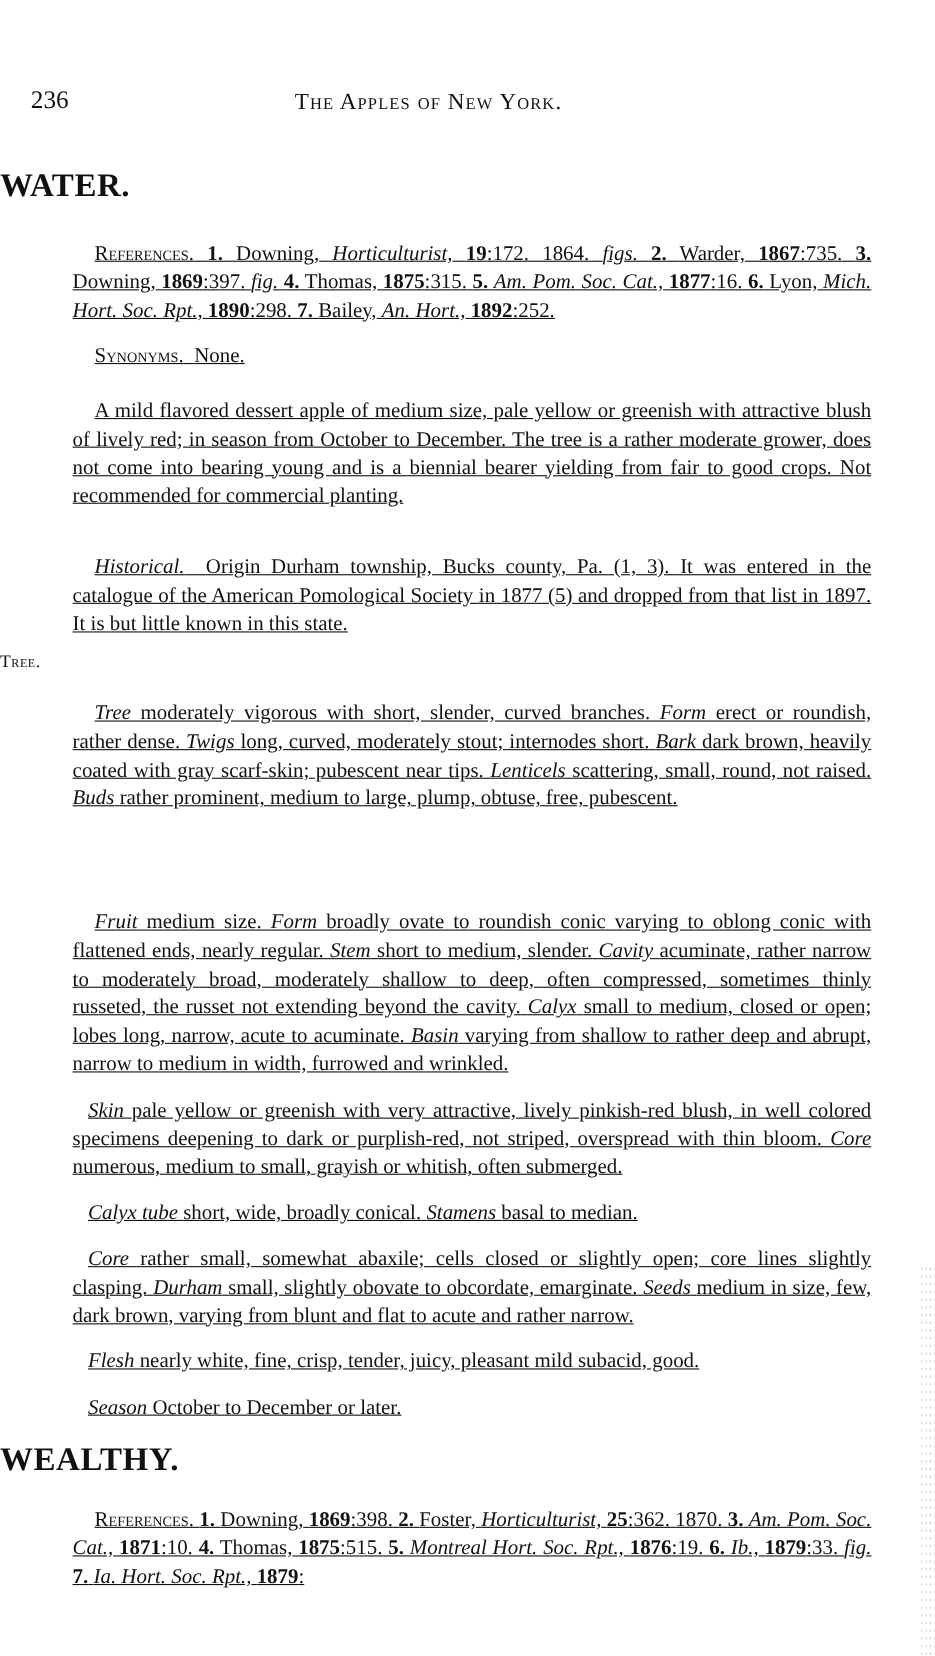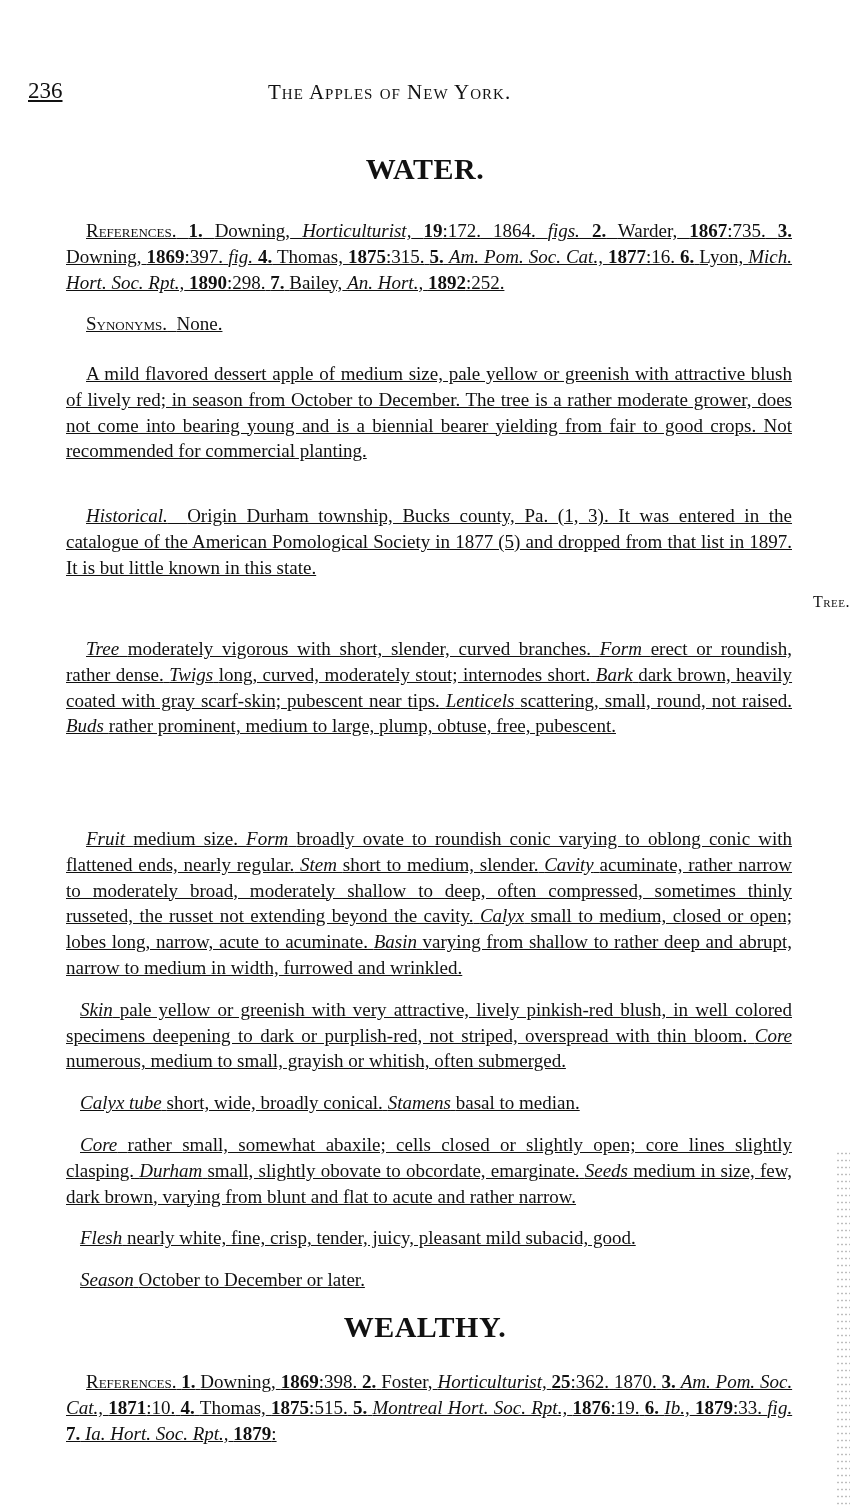--- a/index.html
+++ b/index.html
@@ -3,36 +3,36 @@
 <meta charset="utf-8">
 <style>
   html, body { margin: 0; padding: 0; background: #ffffff; }
   body {
     width: 850px; height: 1505px; position: relative; overflow: hidden;
     font-family: "Liberation Serif", "DejaVu Serif", serif;
     color: #111111;
   }
   .page { position: absolute; left: 0; top: 0; width: 850px; height: 1505px; }
   .running-head { position: absolute; top: 78px; left: 28px; width: 780px; height: 32px; }
-  .page-number { position: absolute; left: 0; top: 0; font-size: 23px; text-decoration: underline; }
+  .page-number { position: absolute; left: 0; top: 0; font-size: 23px; }
   .running-title {
     position: absolute; left: 240px; top: 2px; font-size: 21px; letter-spacing: 1px;
     font-variant: small-caps;
   }
   .entry-title {
-    position: absolute; left: 0; width: 850px; text-align: center;
+    position: absolute; left: 0; width: 850px; text-align: left;
     font-weight: bold; font-size: 30px; letter-spacing: 0.5px;
   }
   .block { position: absolute; left: 50px; width: 758px; font-size: 19px; line-height: 25.8px; text-align: justify; }
   .indent { text-indent: 20px; }
   .sc { font-variant: small-caps; }
   .it { font-style: italic; }
   .num { font-weight: bold; }
   .section-head {
-    position: absolute; left: 0; width: 850px; text-align: right;
+    position: absolute; left: 0; width: 850px; text-align: left;
     font-variant: small-caps; font-size: 16px; letter-spacing: 0.5px;
   }
   p { margin: 16px; text-decoration: underline; }
   .hang { text-indent: 14px; }
   .edge-noise {
     position: absolute; right: 0; top: 1150px; width: 14px; height: 355px;
     background-image: radial-gradient(#888 0.6px, transparent 0.8px);
     background-size: 4px 7px; opacity: 0.55;
   }
 </style>

